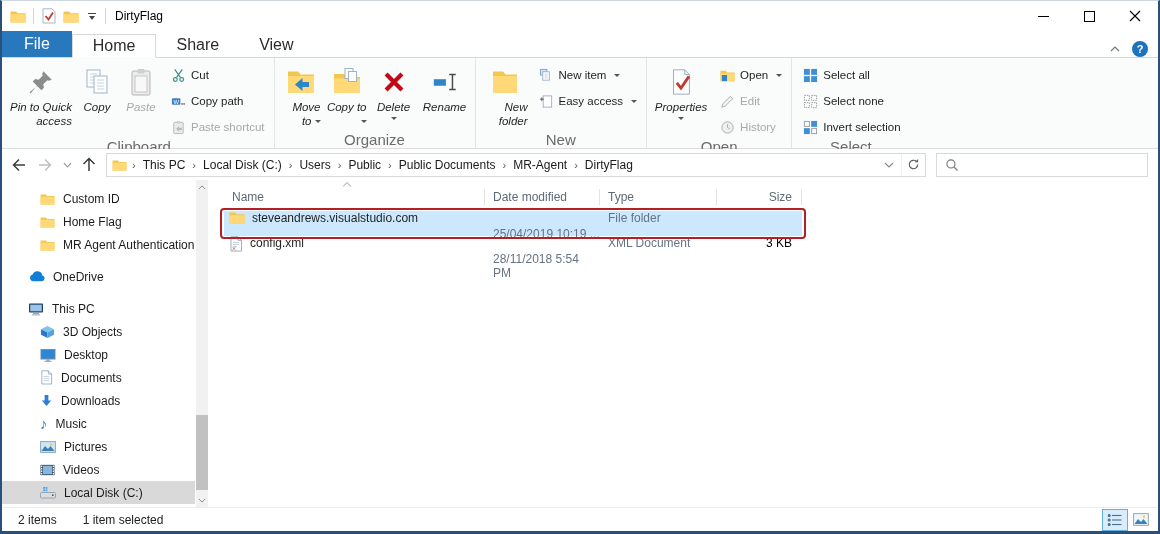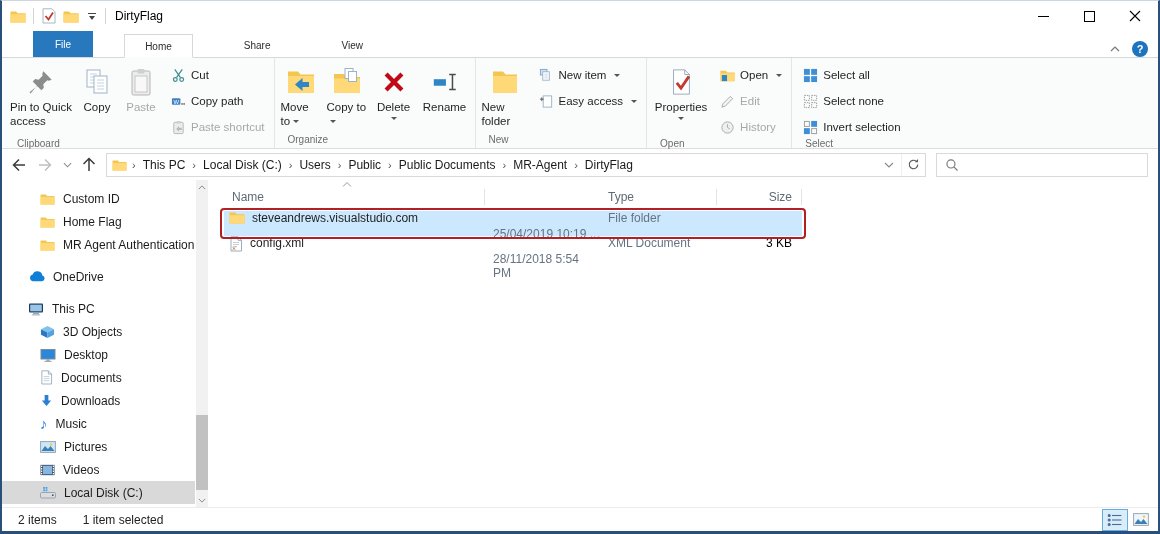--- a/index.html
+++ b/index.html
@@ -14,31 +14,31 @@
   .qat{ display:flex; align-items:center; gap:7px; }
   .tsep{ width:1px; height:16px; background:#d4d4d4; }
   .qat-dd{ display:flex; flex-direction:column; align-items:center; gap:2px; padding:2px; cursor:default;}
   .qat-dd .bar{ width:8px; height:1px; background:#444;}
   .tri-down{ width:0; height:0; border-left:3.5px solid transparent; border-right:3.5px solid transparent; border-top:4px solid #444;}
   .title-text{ margin-left:9px; font-size:12px; color:#000; }
   .win-controls{ margin-left:auto; display:flex; height:30px;}
   .wc{ width:46px; height:30px; display:flex; align-items:center; justify-content:center; }
   
   .tabrow{ height:26px; flex:0 0 26px; display:flex; align-items:flex-end; background:#fff; position:relative; z-index:2;}
-  .tab{ height:24px; padding:0 20px; font-size:10px; display:flex; align-items:center; color:#2b2b2b;margin-left:31px; }
+  .tab{ height:24px; padding:0 20px; font-size:16px; display:flex; align-items:center; color:#2b2b2b; }
   .tab-file{ background:#2878be; color:#fff; padding:0 22px; height:26px; }
   .tab-active{ background:#fff; border:1px solid #d8d8d8; border-bottom:1px solid #fafbfb; margin-bottom:-1px; }
   .tabrow-right{ margin-left:auto; display:flex; align-items:center; gap:12px; padding-right:10px; }
   .help-circle{ width:16px; height:16px; border-radius:50%; background:#1e73be; color:#fff; font-size:11px; font-weight:bold; display:flex; align-items:center; justify-content:center;}
   
   .ribbon{ height:92px; flex:0 0 92px; background:#fafbfb; border-top:1px solid #d8d8d8; border-bottom:1px solid #dcdddd; display:flex; padding:0 2px;}
   .rgroup{ display:flex; flex-direction:column; border-right:1px solid #e4e5e6; padding:0 3px;}
   .ritems{ flex:1; display:flex; align-items:flex-start; padding-top:3px;}
-  .rgroup-label{ font-size:10px; color:#6b6b6b; padding:1px 10px 3px;}
-  .rbtn{ display:flex; flex-direction:column; align-items:center; font-size:11.5px; color:#1f1f1f; padding:4px 3px 2px; border-radius:2px; line-height:1.18; text-align:left;}
+  .rgroup-label{ text-align:center; font-size:15px; color:#6b6b6b; padding:1px 10px 3px;}
+  .rbtn{ display:flex; flex-direction:column; align-items:center; font-size:11.5px; color:#1f1f1f; padding:4px 3px 2px; border-radius:2px; line-height:1.18; text-align:right;font-style:italic;}
   .rbtn .ricon{ height:34px; display:flex; align-items:center; justify-content:center; margin-bottom:2px;}
   .rlabel{ display:block; }
   .dd{ display:inline-block; width:0; height:0; border-left:3px solid transparent; border-right:3px solid transparent; border-top:3.6px solid #555; margin-left:3px; vertical-align:middle;}
   .dd-block{ margin:2px 0 0 0; }
   .smallcol{ display:flex; flex-direction:column; gap:6px; padding:4px 2px 0 4px;}
   .sbtn{ display:flex; align-items:center; gap:5px; font-size:11.5px; color:#1f1f1f; height:20px; padding:0 4px; white-space:nowrap;}
   .disabled{ color:#a8a8a8 !important; }
   
   .addrrow{ height:31px; flex:0 0 31px; display:flex; align-items:center; background:#fff; padding:0 10px 0 4px;}
   .navbtn{ width:26px; height:24px; display:flex; align-items:center; justify-content:center; }
@@ -57,21 +57,21 @@
   .srow{ height:23px; display:flex; align-items:center; gap:8px; font-size:12px; color:#1c1c1c; padding-left:26px; white-space:nowrap; }
   .srow.child{ padding-left:38px; }
   .srow.sel{ background:#d9d9d9; width:193px; }
   .sgap{ height:9px; }
   .sscroll{ position:absolute; top:0; right:4px; bottom:0; width:12px; background:#f1f1f1; display:flex; flex-direction:column; align-items:center;}
   .sthumb{ position:absolute; top:235px; width:12px; height:75px; background:#c1c1c1;}
   .sarrow{ height:14px; display:flex; align-items:center; justify-content:center;}
   .sarrow.bottom{ margin-top:auto; }
   
   .filearea{ flex:1; position:relative; padding:4px 0 0 12px; }
-  .hrow{ display:flex; height:26px; align-items:flex-start; font-size:12px; color:#5f6a75; position:relative;}
+  .hrow{ display:flex; height:26px; align-items:flex-end; font-size:12px; color:#5f6a75; position:relative;}
   .hcell{ position:relative; height:100%; display:flex; align-items:center; padding-left:8px;}
   .hcell::after{ content:''; position:absolute; right:0; top:5px; bottom:5px; width:1px; background:#e3e3e3;}
   .c-name{ width:261px;} .c-date{ width:115px;margin-top:32px;} .c-type{ width:117px;} .c-size{ width:85px; justify-content:flex-end; padding-right:10px;}
   .sortmark{ position:absolute; left:118px; top:-2px; }
   .frow{ display:flex; height:25px; align-items:center; font-size:12px; color:#201f1e; width:578px;}
   .fcell{ display:flex; align-items:flex-start; height:100%; }
   .fcell.c-name{ gap:7px; padding-left:5px; }
   .fcell.c-date,.fcell.c-type{ color:#667382; padding-left:8px;}
   .fcell.c-size{ color:#000000; }
   .rowwrap{ position:relative; width:578px; margin-top:1px;}

